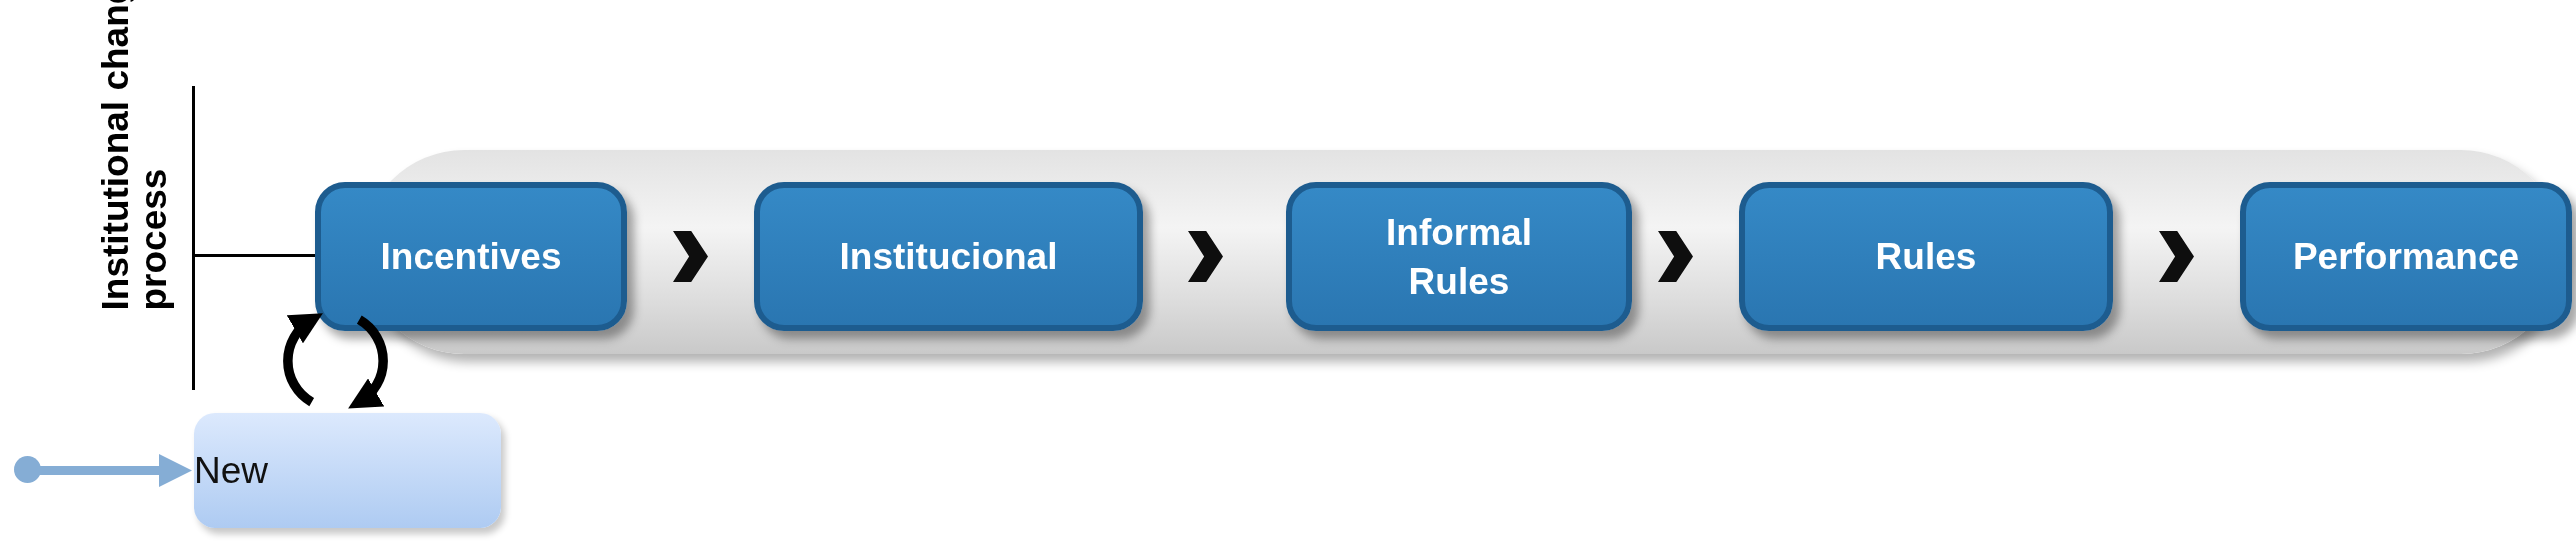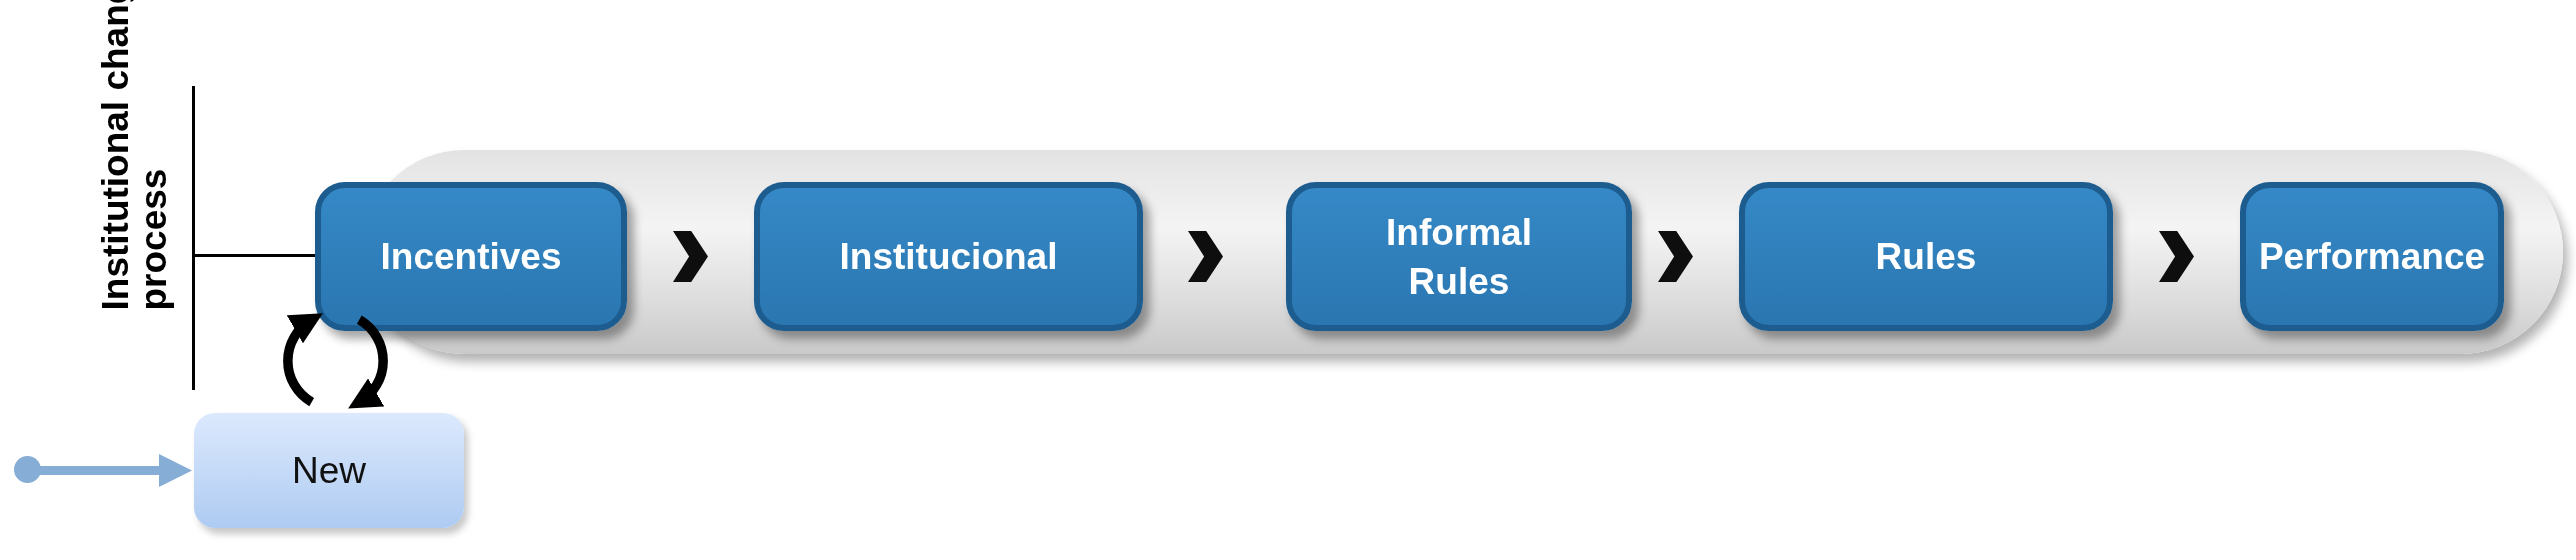--- a/index.html
+++ b/index.html
@@ -72,21 +72,21 @@
     color: var(--step-text, #fff);
     font-size: 37px;
     font-weight: bold;
     line-height: 49px;
     text-align: center;
   }
   .s1 { left: 315px;  width: 312px; }
   .s2 { left: 754px;  width: 389px; gap: 12px; }
   .s3 { left: 1286px; width: 346px; }
   .s4 { left: 1739px; width: 374px; }
-  .s5 { left: 2240px; width: 264px; }
+  .s5 { left: 2240px; width: 332px; }
 
   
   .chev {
     position: absolute;
     top: 231px;
     width: 35px; height: 51px;
   }
   .chev i {
     display: block;
     width: 100%; height: 100%;
@@ -102,29 +102,29 @@
   .cycle {
     position: absolute;
     left: 256px; top: 299px;
     color: var(--cycle, #000);
   }
 
   
   .trigger {
     position: absolute;
     left: 194px; top: 413px;
-    width: 270px; height: 115px;
+    width: 307px; height: 115px;
     border-radius: 21px;
     background: linear-gradient(180deg,
       var(--trigger-top, #dce9fd),
       var(--trigger-bottom, #aecbf2));
     box-shadow: 4px 5.6px 7.2px rgba(0,0,0,0.22);
     display: flex;
     flex-direction: column;
-    align-items: center;
+    align-items: flex-start;
     justify-content: center;
     color: var(--trigger-text, #111);
     font-size: 37px;
     line-height: 40px;
     text-align: center;
   }
 
   
   .input-arrow { position: absolute; left: 0; top: 0; }
   .input-arrow .dot {

